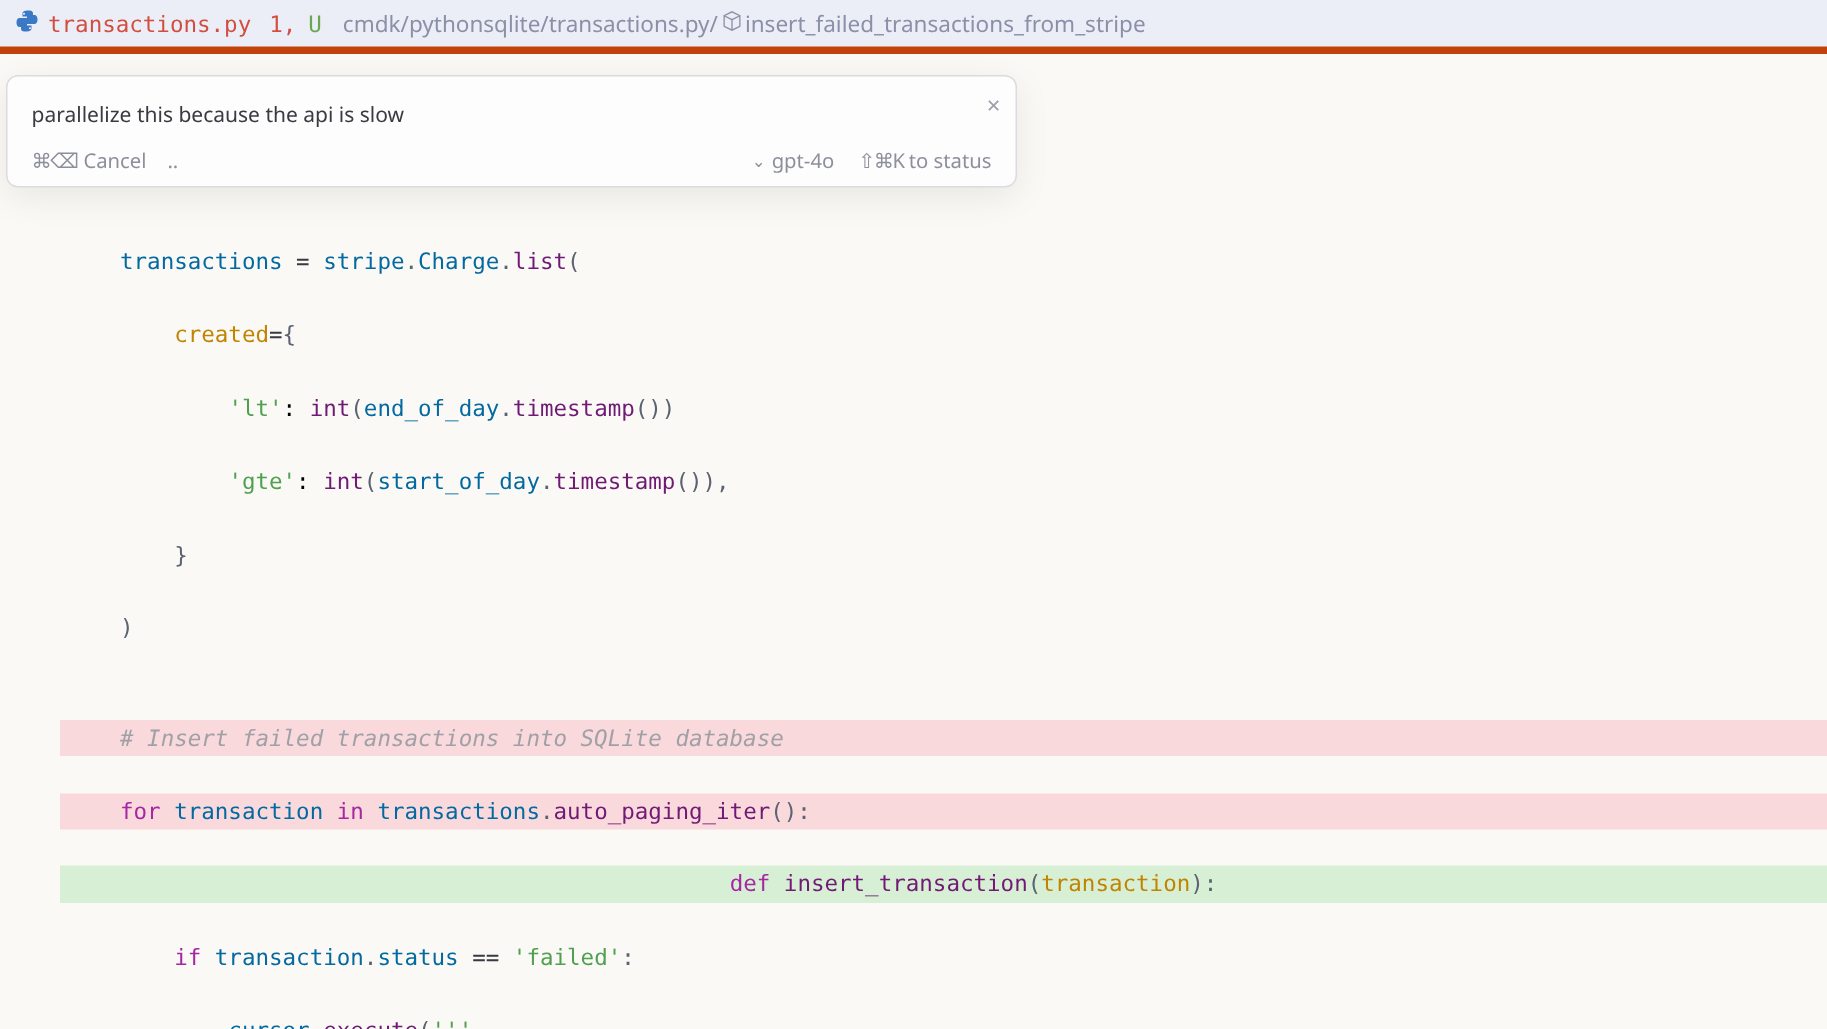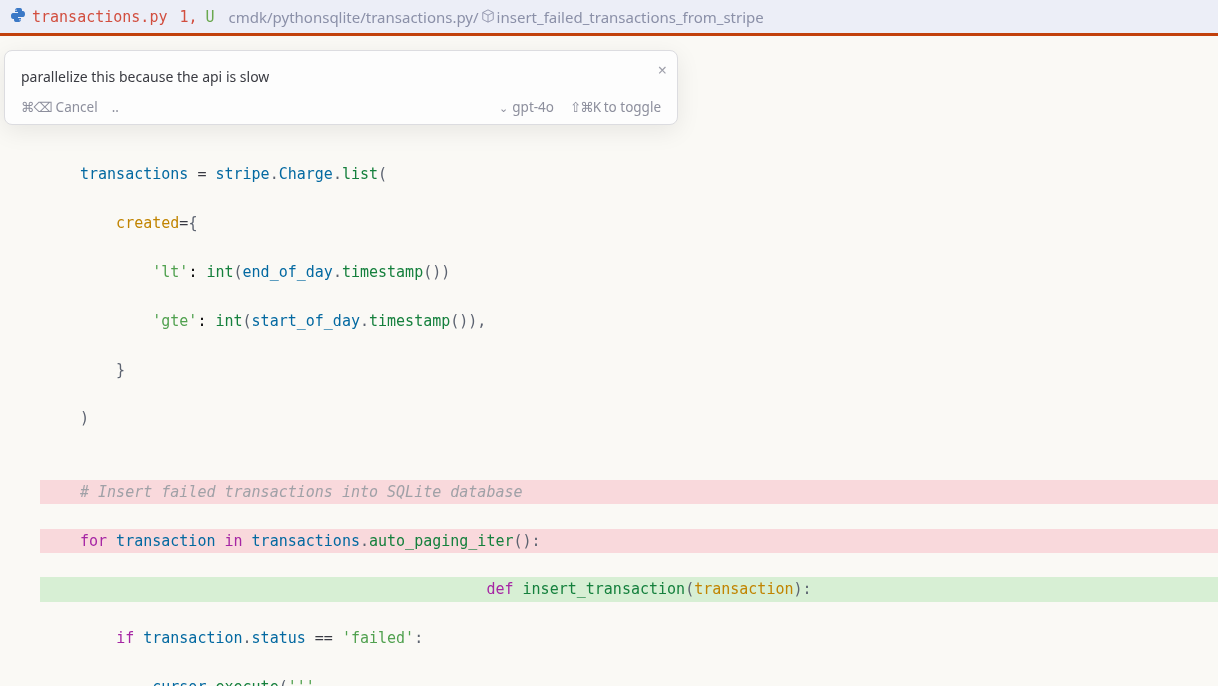--- a/index.html
+++ b/index.html
@@ -11,21 +11,21 @@
   height: 686px;
   overflow: hidden;
 }
 .topbar {
   height: 36px;
   background: #eceef7;
   display: flex;
   align-items: center;
   padding: 0 10px;
   gap: 6px;
-  border-bottom: 3px solid #c2410c;
+  border-bottom: 5px solid #c2410c;
 }
 .file-lang-icon {
   width: 16px; height: 16px;
   color: #3b78c6;
 }
 .file-name { color: #d24e3f; font-weight: 500; }
 .file-status-num { color: #d24e3f; margin-left: 6px; }
 .file-status-u { color: #6aa84f; margin-left: 2px; }
 .breadcrumb { color: #8b90a8; margin-left: 8px; font-family: ui-sans-serif, system-ui, sans-serif; display: flex; align-items: center; gap: 2px; }
 .cube-icon { width: 14px; height: 14px; color: #8b90a8; }
@@ -43,21 +43,21 @@
   padding-top: 102px;
   line-height: 24.4px;
   white-space: pre;
   overflow: hidden;
 }
 pre.line { margin: 0; padding-left: 40px; font-family: inherit; }
 pre.line.red { background: #f9d9dc; }
 pre.line.green { background: #d7efd4; text-align: center; }
 .kw { color: #a626a4; }
 .str { color: #50a14f; }
-.fn { color: #15803d; }
+.fn { color: #701a75; }
 .param { color: #c18401; }
 .op { color: #383a42; }
 .punct { color: #5c6370; }
 .id { color: #0369a1; }
 .cmt { color: #a0a1a7; font-style: italic; }
 
 .popup {
   position: absolute;
   top: 14px;
   left: 4px;
@@ -158,18 +158,18 @@
         <span>..</span>
       </div>
       <div class="popup-right">
         <span class="model-sel">
           <span class="chev">⌄</span>
           <span>gpt-4o</span>
         </span>
         <span>
           <span class="kbd-sym">⇧⌘K</span>
           <span> </span>
-          <span>to toggle</span>
+          <span>to status</span>
         </span>
       </div>
     </div>
   </div>
 </div>
 
 </body></html>

